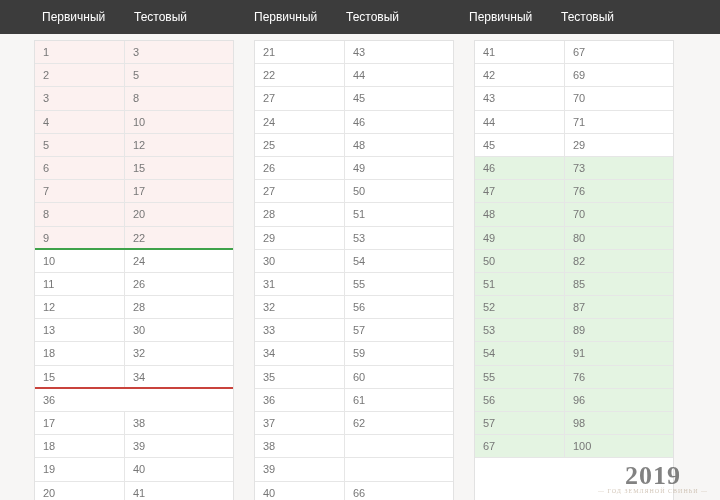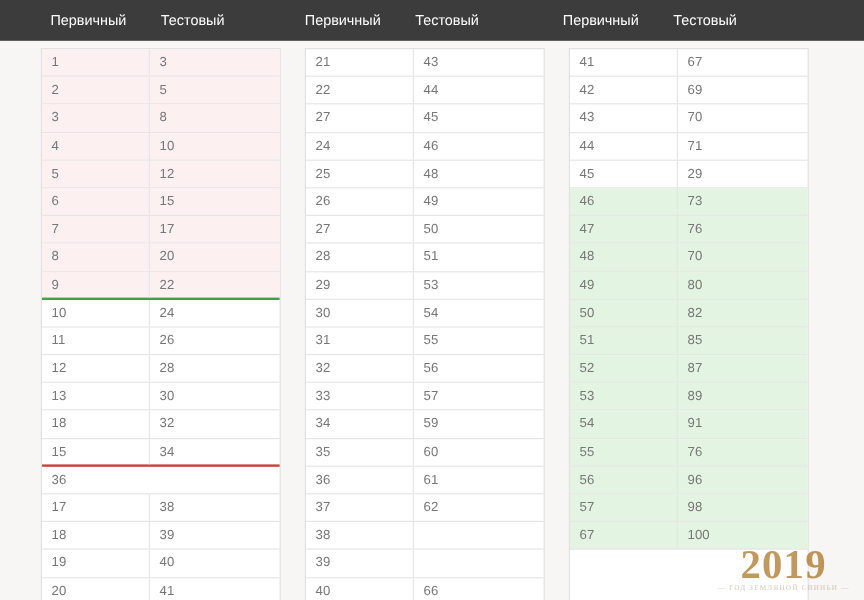--- a/index.html
+++ b/index.html
@@ -60,24 +60,24 @@
   .watermark {
     position: absolute;
     right: 12px;
     bottom: 6px;
     text-align: center;
     color: #c9b29d;
     opacity: 0.65;
     font-family: Georgia, serif;
   }
   .watermark .yr {
-    font-size: 34px;
+    font-size: 26px;
     font-weight: bold;
     letter-spacing: 1px;
-    color: #a16207;
+    color: #404040;
     text-shadow: 0 0 1px #fff;
   }
   .watermark .sub {
     font-size: 6px;
     letter-spacing: 1px;
     color: #bba893;
     margin-top: -3px;
   }
 </style>
 </head>

